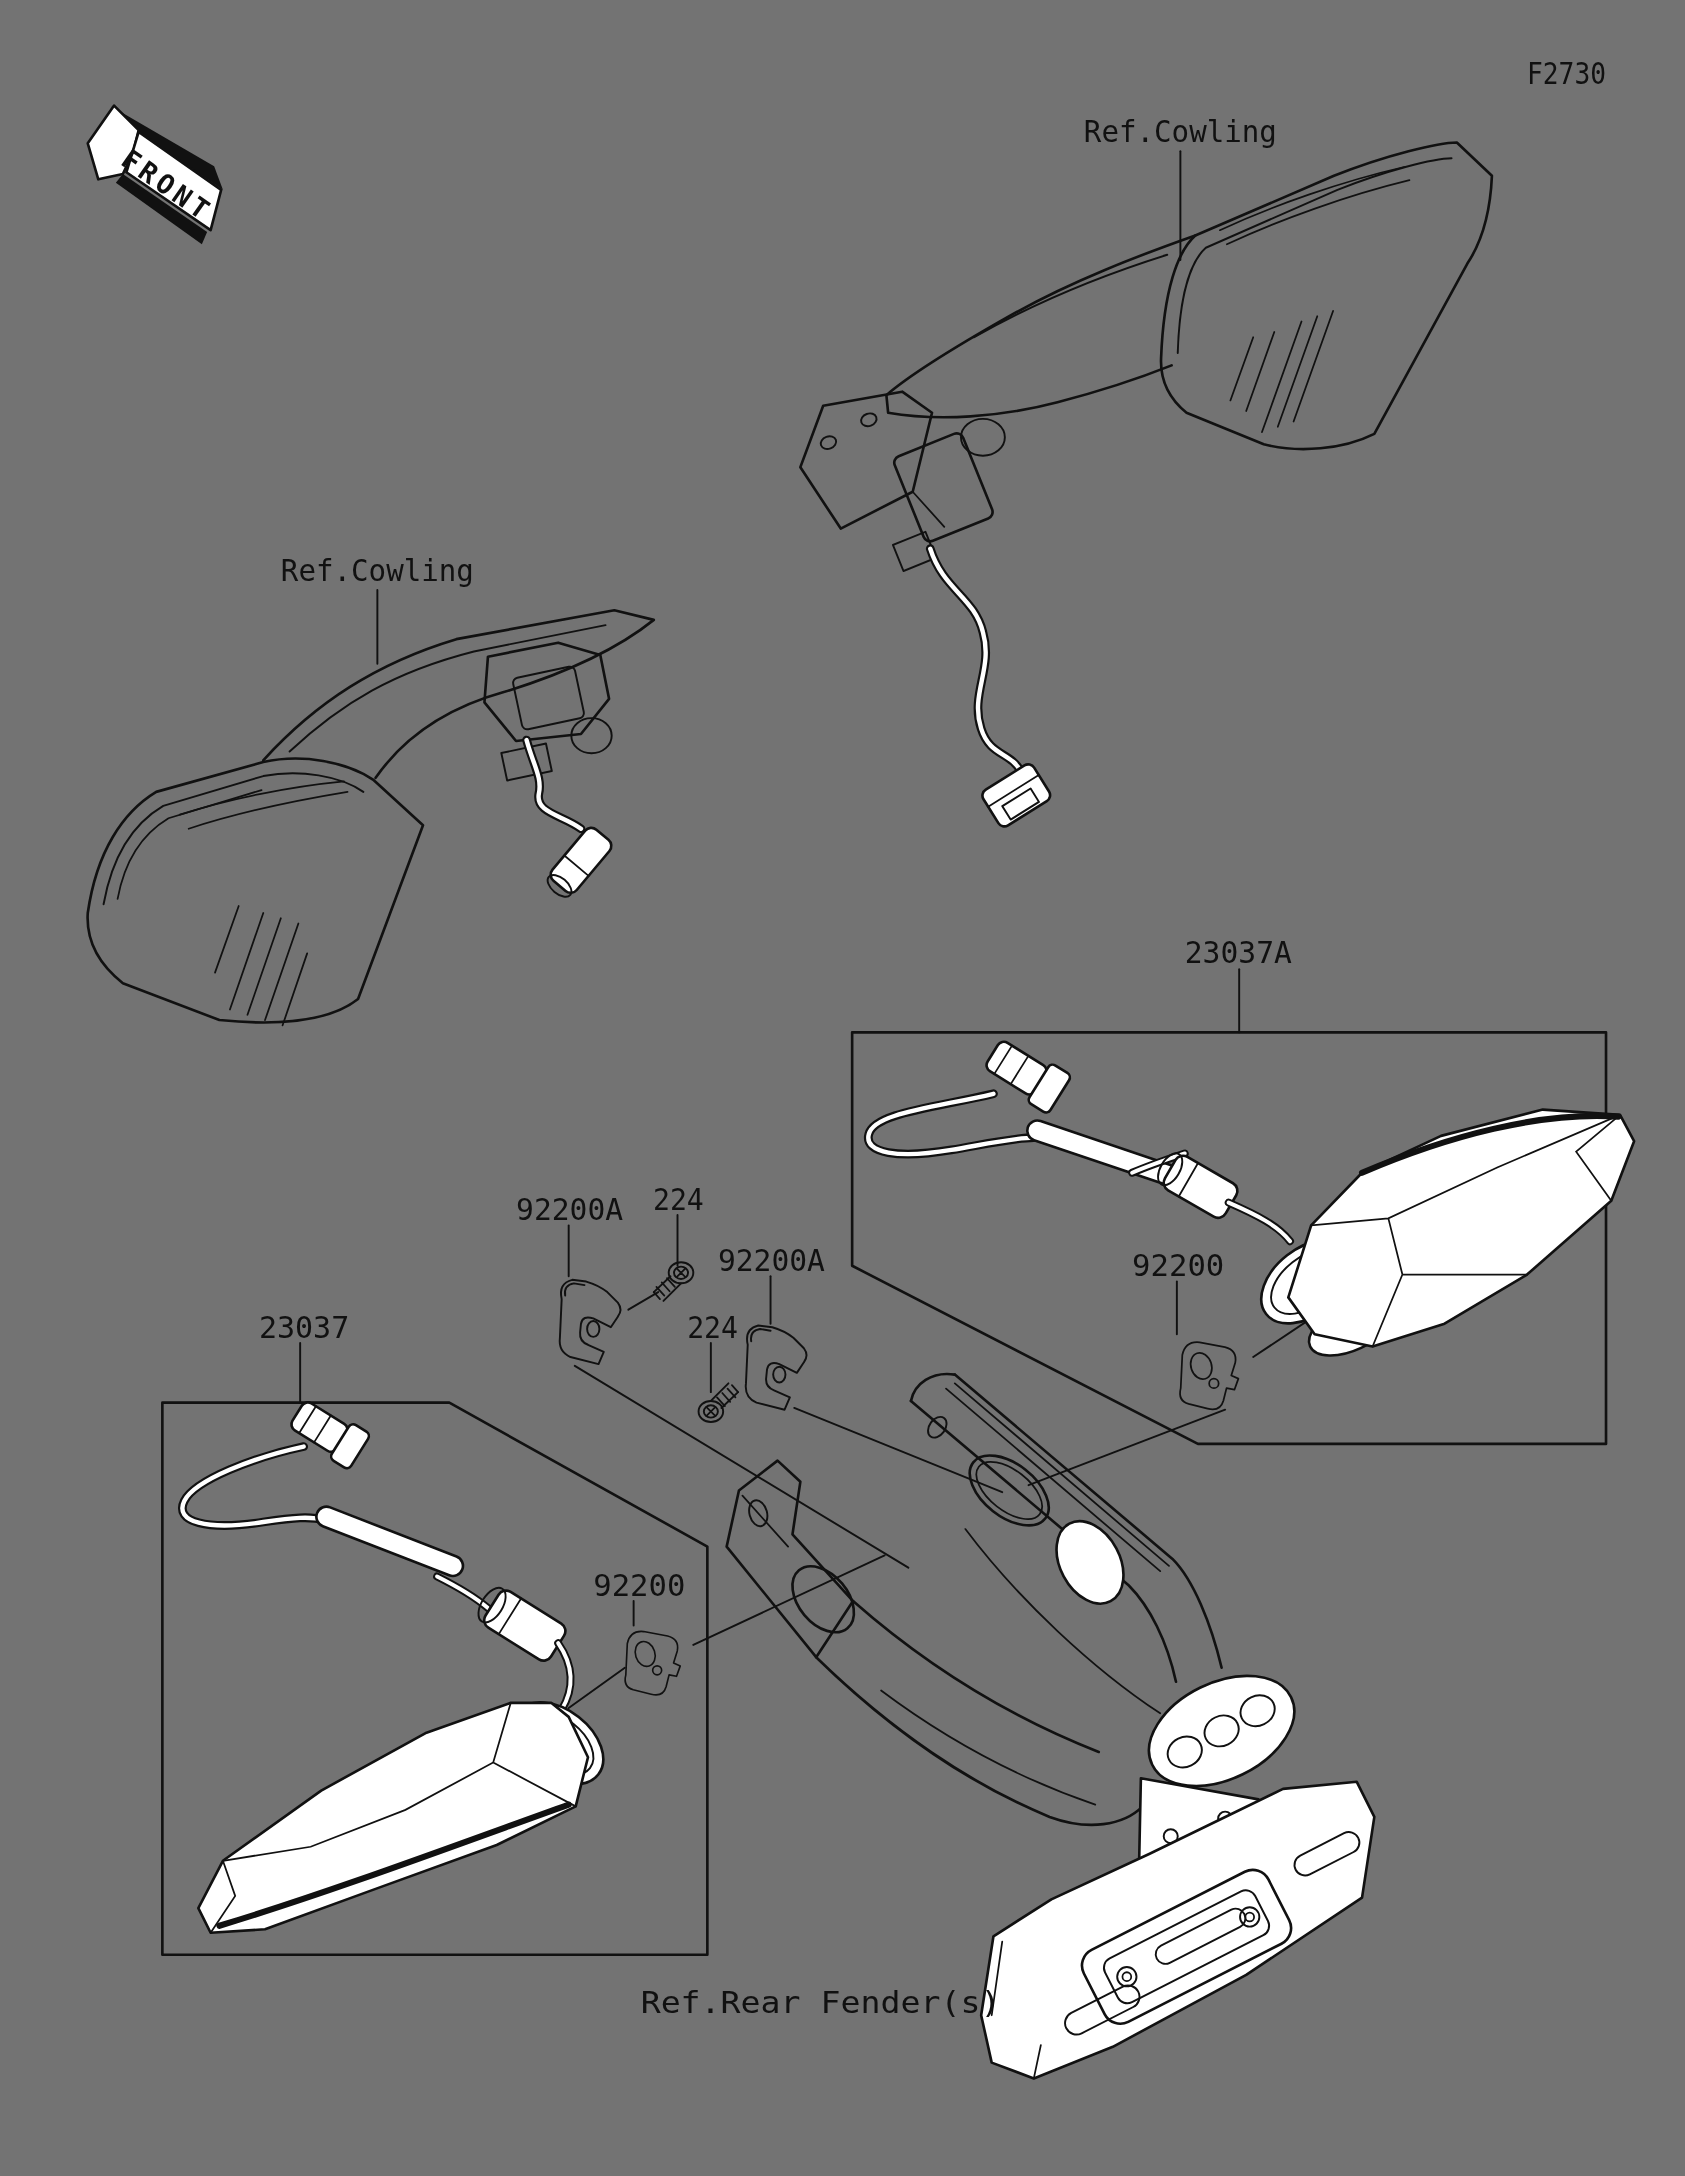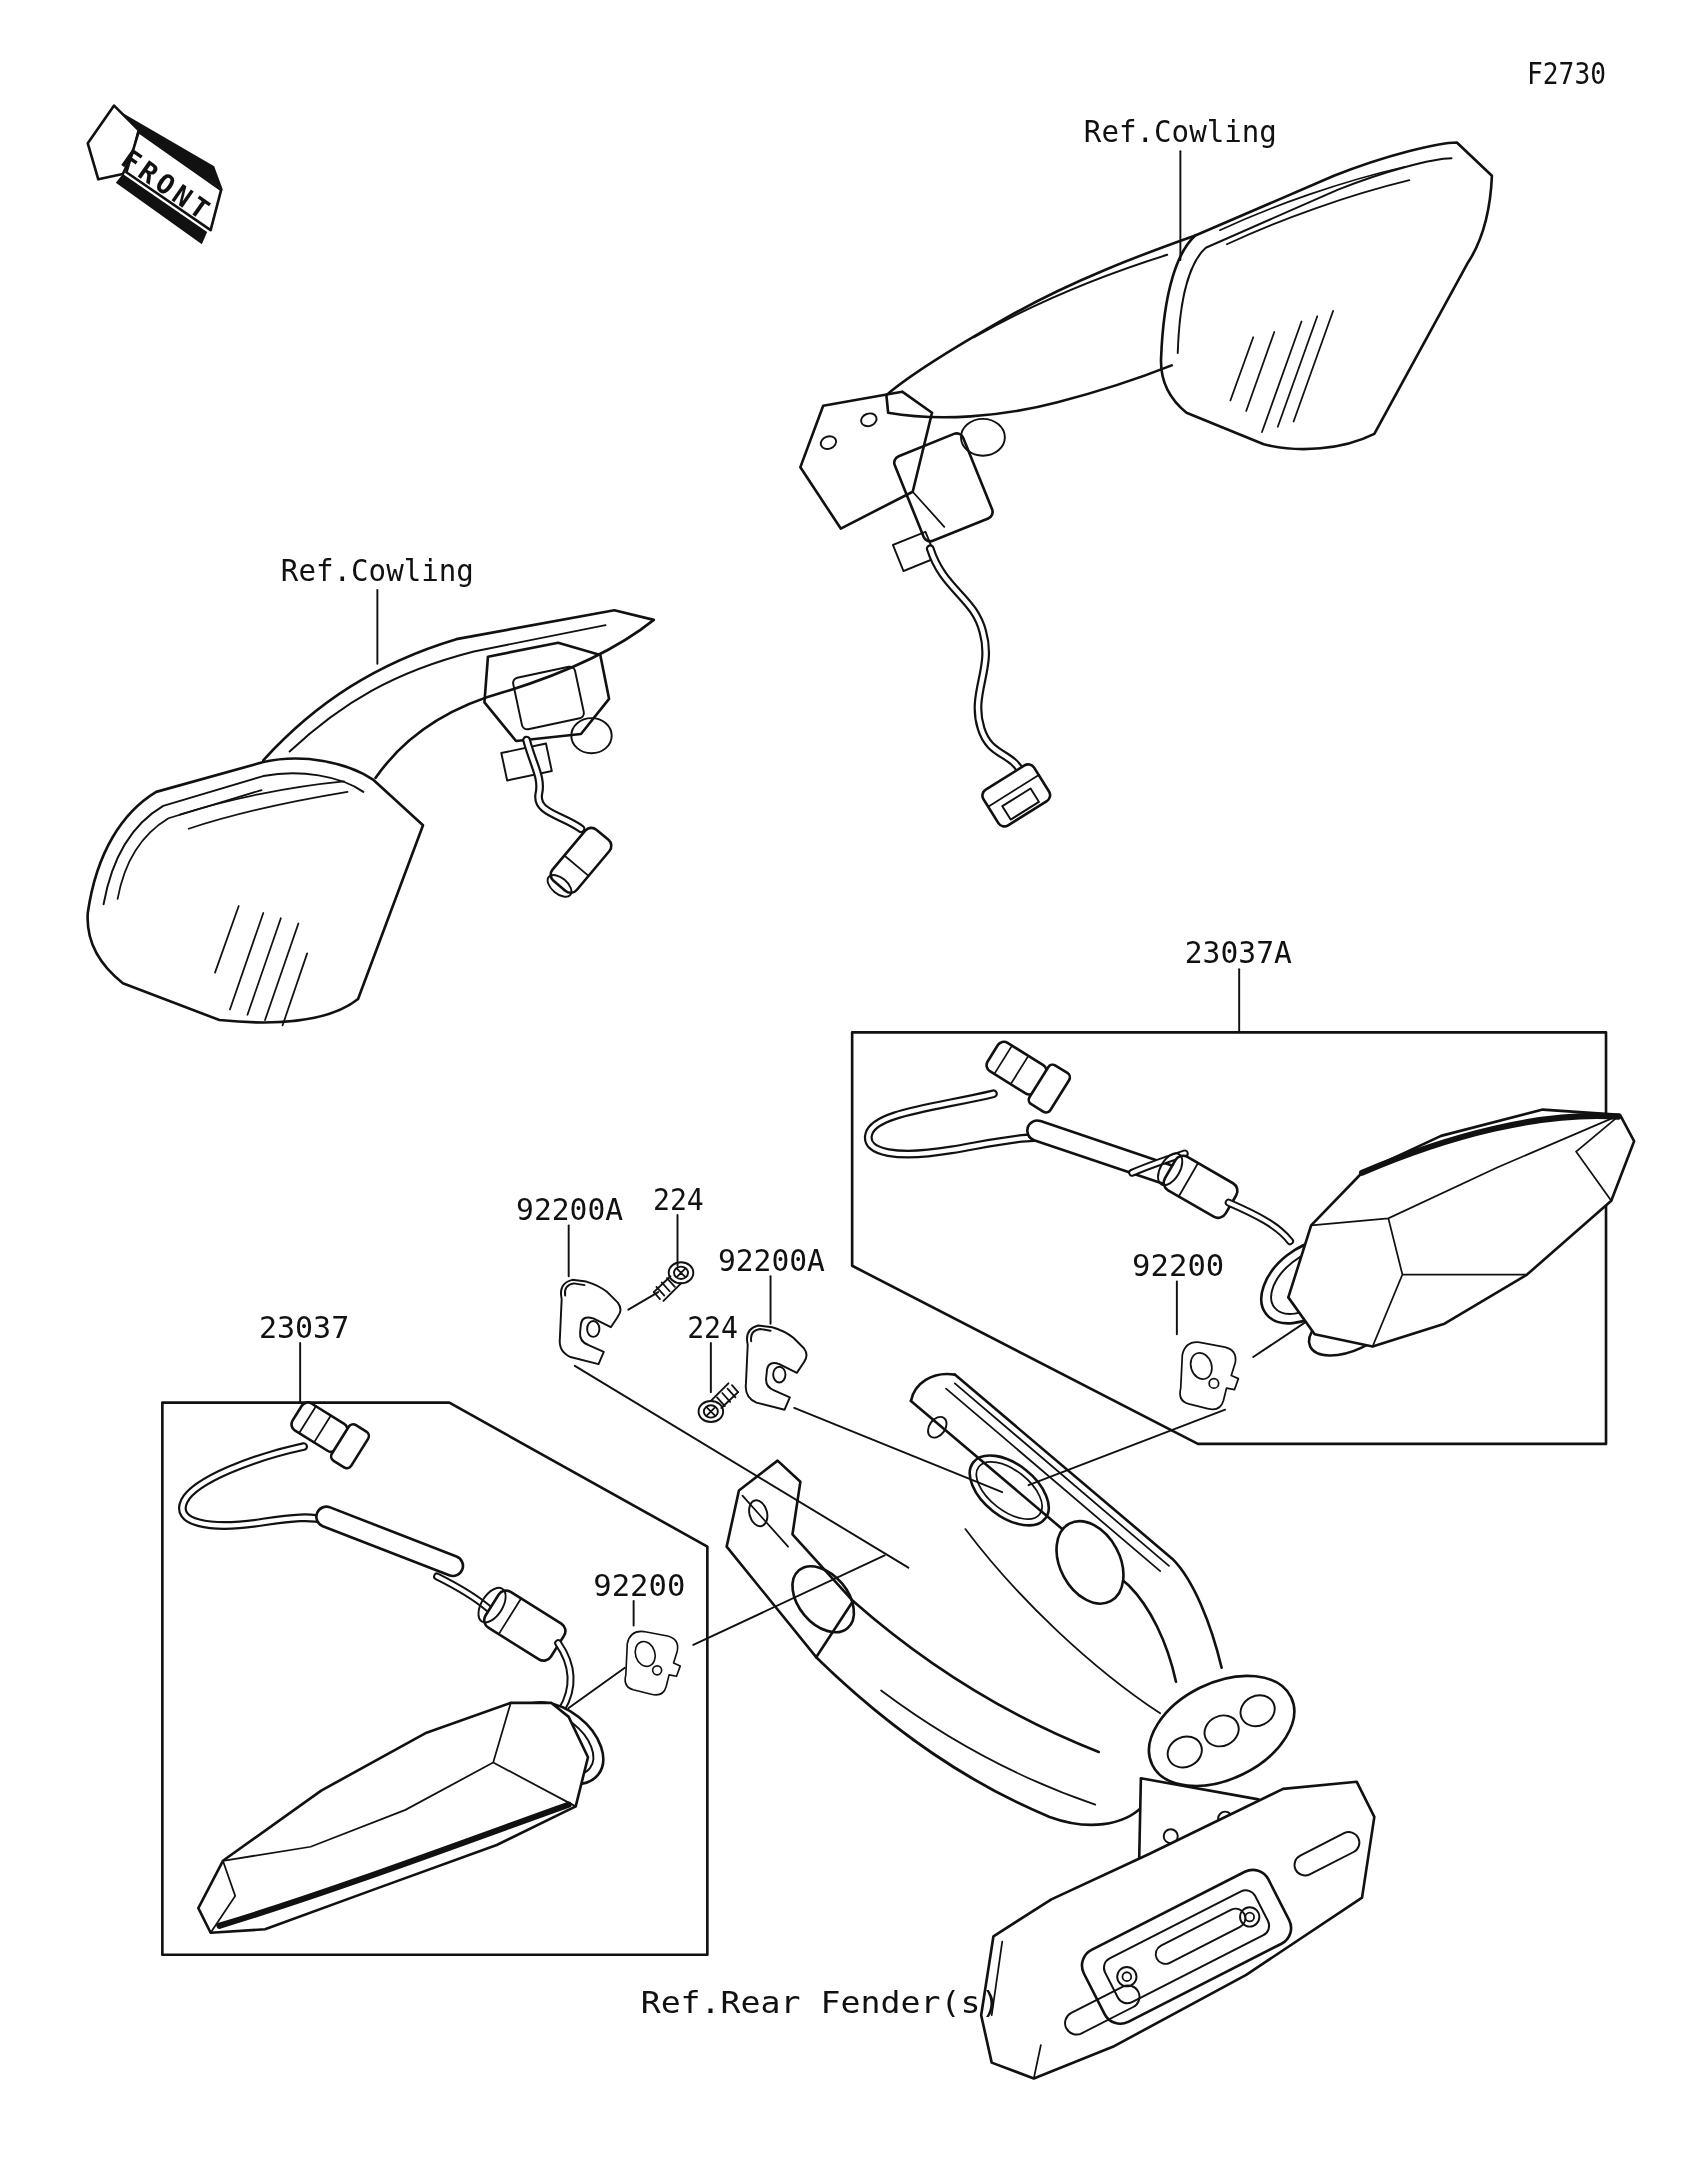--- a/index.html
+++ b/index.html
@@ -1,16 +1,16 @@
 <!DOCTYPE html>
 <html style="font-size:14px"><head>
 <meta charset="utf-8">
 <style>
   html,body{margin:0;padding:0;background:#e8e8e8;}
-  .page{position:relative;width:1685px;height:2177px;background:#ffffff;margin:0 auto;overflow:hidden;}
+  .page{position:relative;width:1685px;height:2177px;background:#737373;margin:0 auto;overflow:hidden;}
   svg{display:block;width:100%;height:100%;}
   .lbl{font-family:"DejaVu Sans Mono","Liberation Mono",monospace;font-size:34px;fill:#111;stroke:none;}
   .front-txt{font-family:"DejaVu Sans Mono","Liberation Mono",monospace;font-size:31px;font-weight:bold;letter-spacing:5px;fill:#111;stroke:none;}
   .ln{stroke:#111;fill:none;stroke-width:3;stroke-linejoin:round;stroke-linecap:round;}
   .ln2{stroke:#111;fill:none;stroke-width:2.2;stroke-linejoin:round;stroke-linecap:round;}
   .thin{stroke:#111;fill:none;stroke-width:2;stroke-linecap:round;}
   .bold{stroke:#111;fill:none;stroke-width:7;stroke-linecap:round;}
   .wfill{stroke:#111;fill:#ffffff;stroke-width:3;stroke-linejoin:round;}
   .blk{fill:#111;stroke:none;}
   .wireO{stroke:#111;fill:none;stroke-width:10;stroke-linecap:round;}

